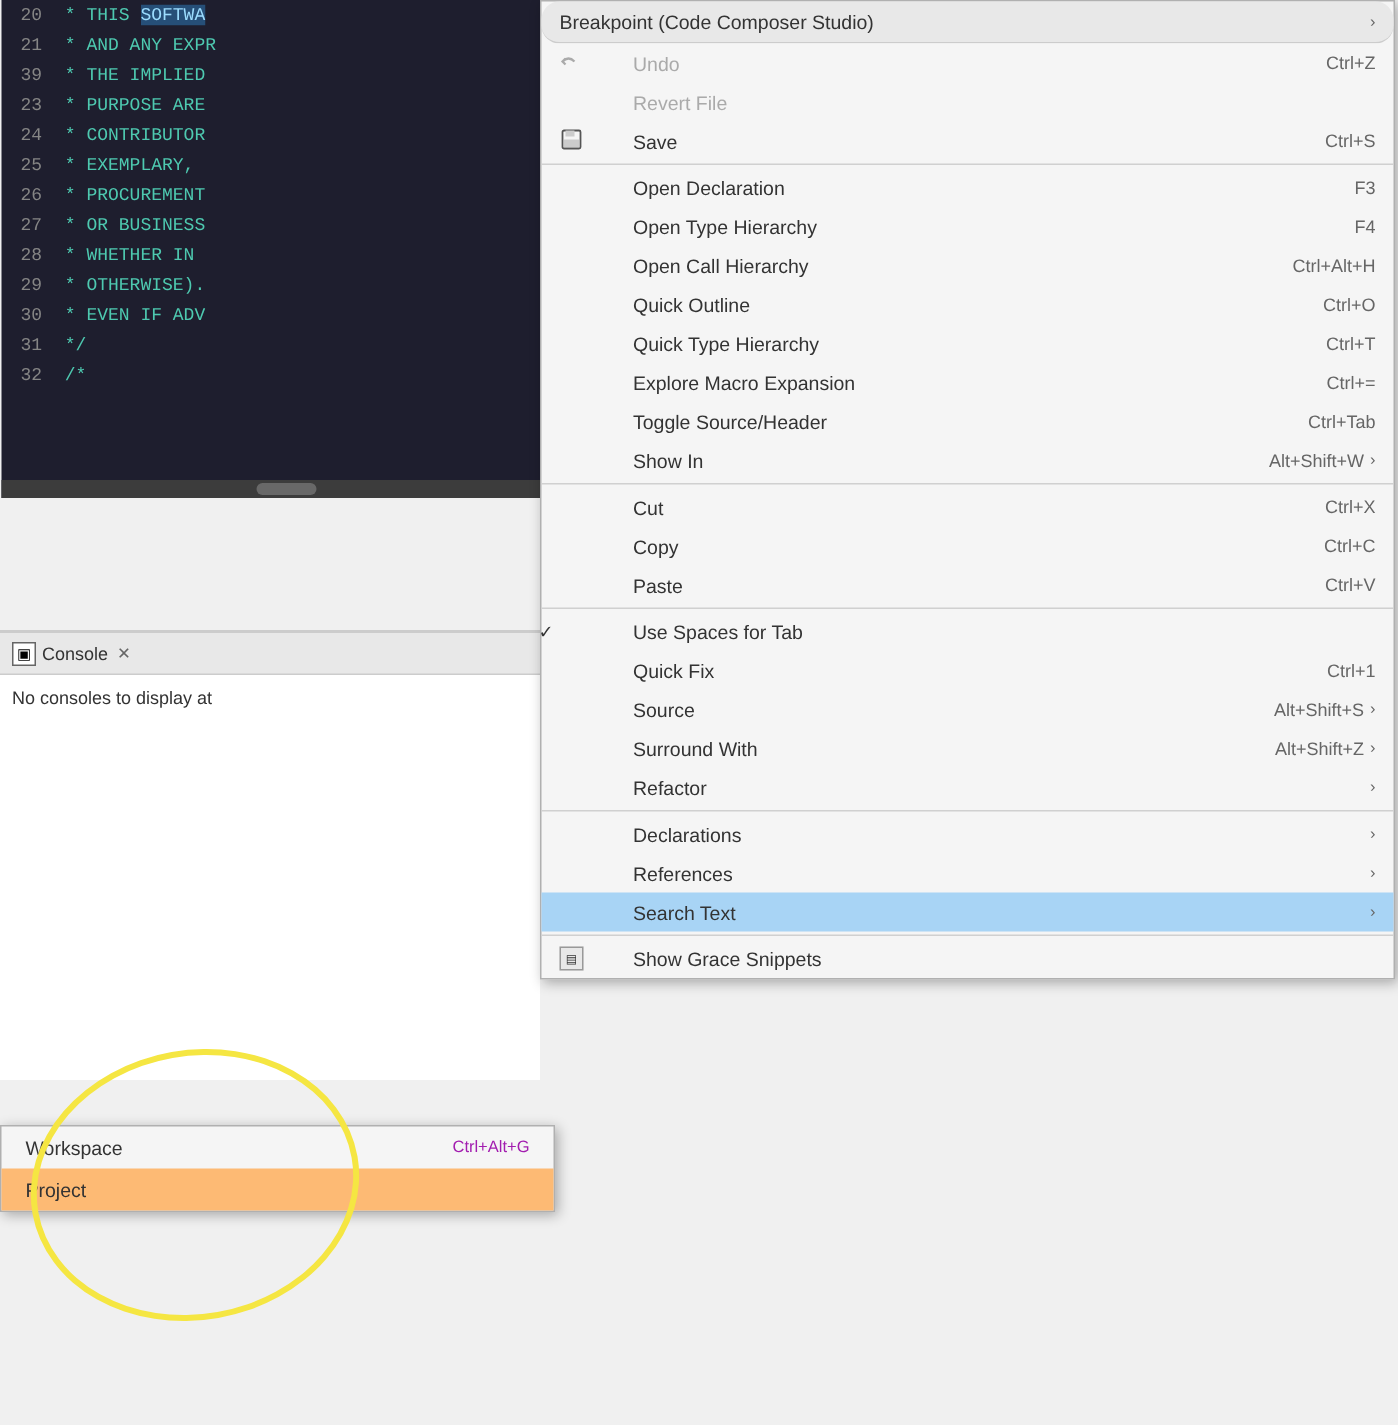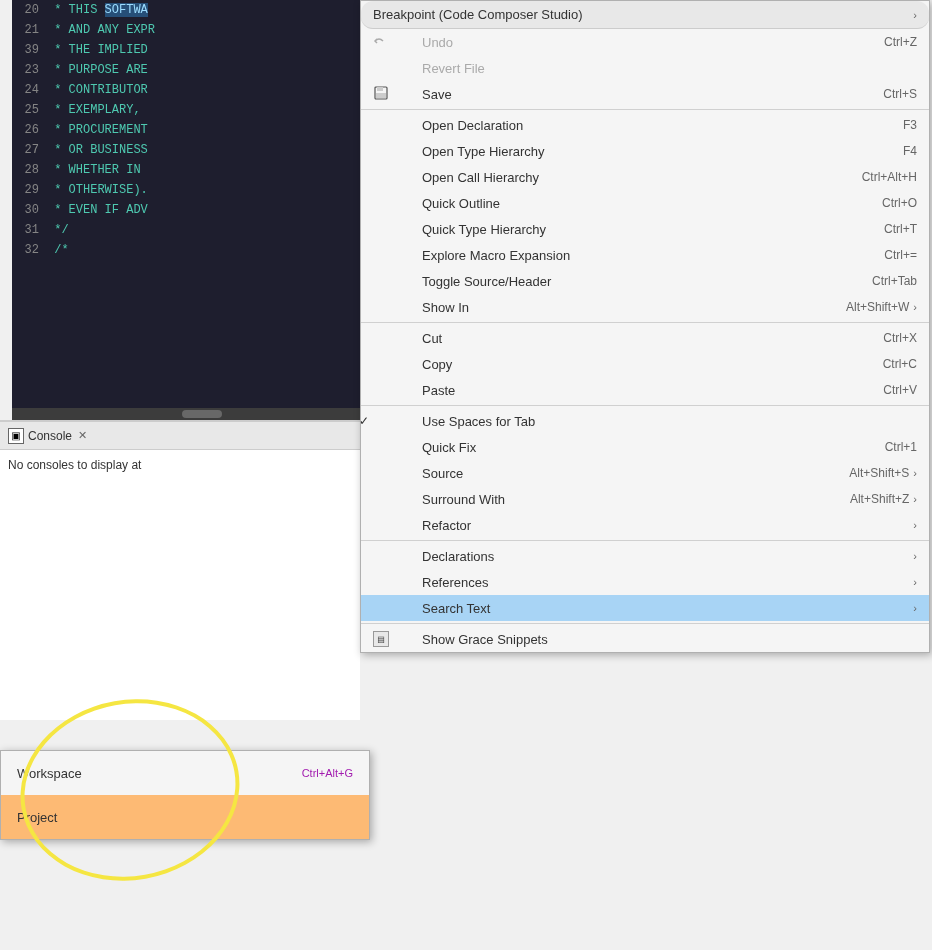--- a/index.html
+++ b/index.html
@@ -9,23 +9,23 @@
       overflow: hidden;
       font-family: 'Segoe UI', Arial, sans-serif;
       font-size: 13px;
       background: #f0f0f0;
       position: relative;
     }
 
     
     .editor-bg {
       position: absolute;
-      top: 0; left: 12px;
+      top: 0; left: 1px;
       width: 360px;
-      height: 420px;
+      height: 332px;
       background: #1e1e2e;
     }
 
     .editor-line {
       display: flex;
       height: 20px;
       align-items: center;
     }
     .line-num {
       color: #858585;
@@ -207,21 +207,21 @@
       left: 0;
       width: 370px;
       background: #f5f5f5;
       border: 1px solid #b0b0b0;
       box-shadow: 2px 2px 8px rgba(0,0,0,0.3);
       z-index: 200;
     }
     .bottom-submenu-item {
       display: flex;
       align-items: center;
-      height: 44px;
+      height: 28px;
       padding: 0 16px;
       cursor: pointer;
     }
     .bottom-submenu-item.active {
       background: #fdba74;
     }
     .submenu-label {
       flex: 1;
       font-size: 13px;
       color: #333;

